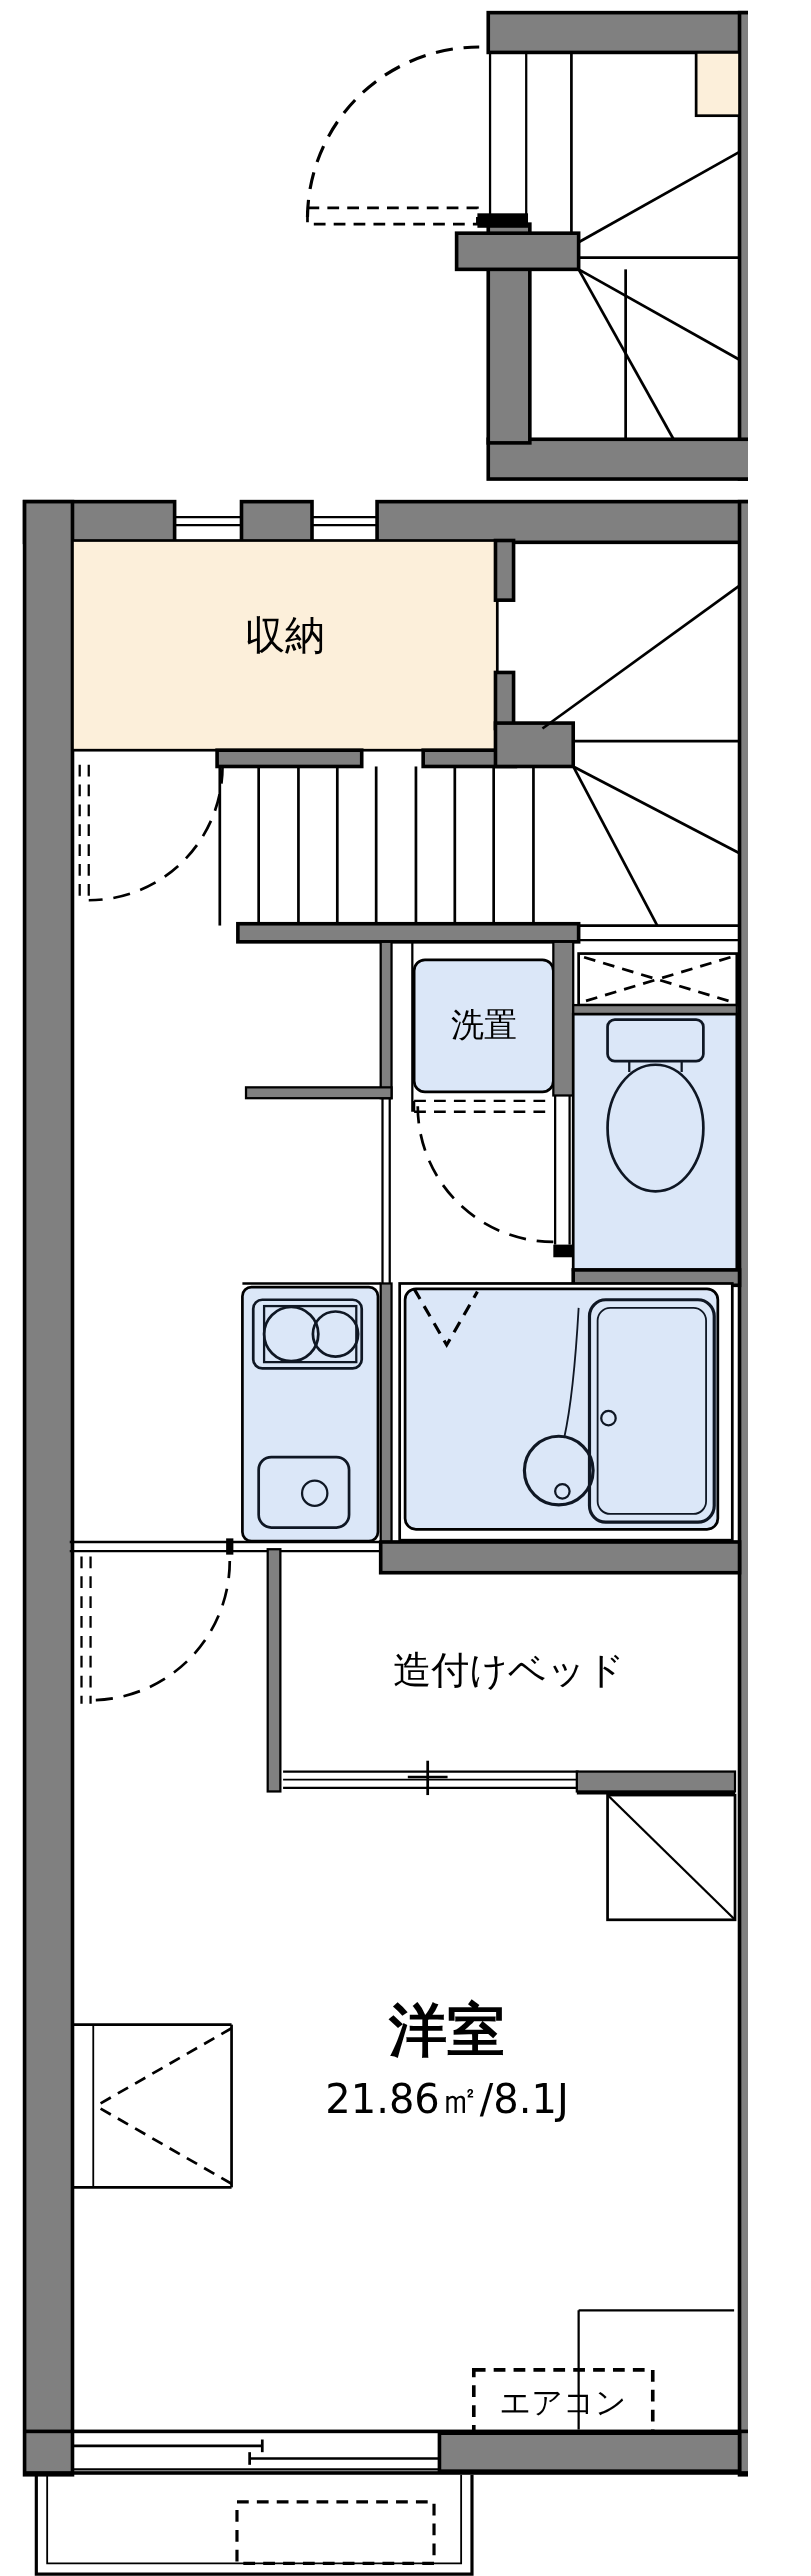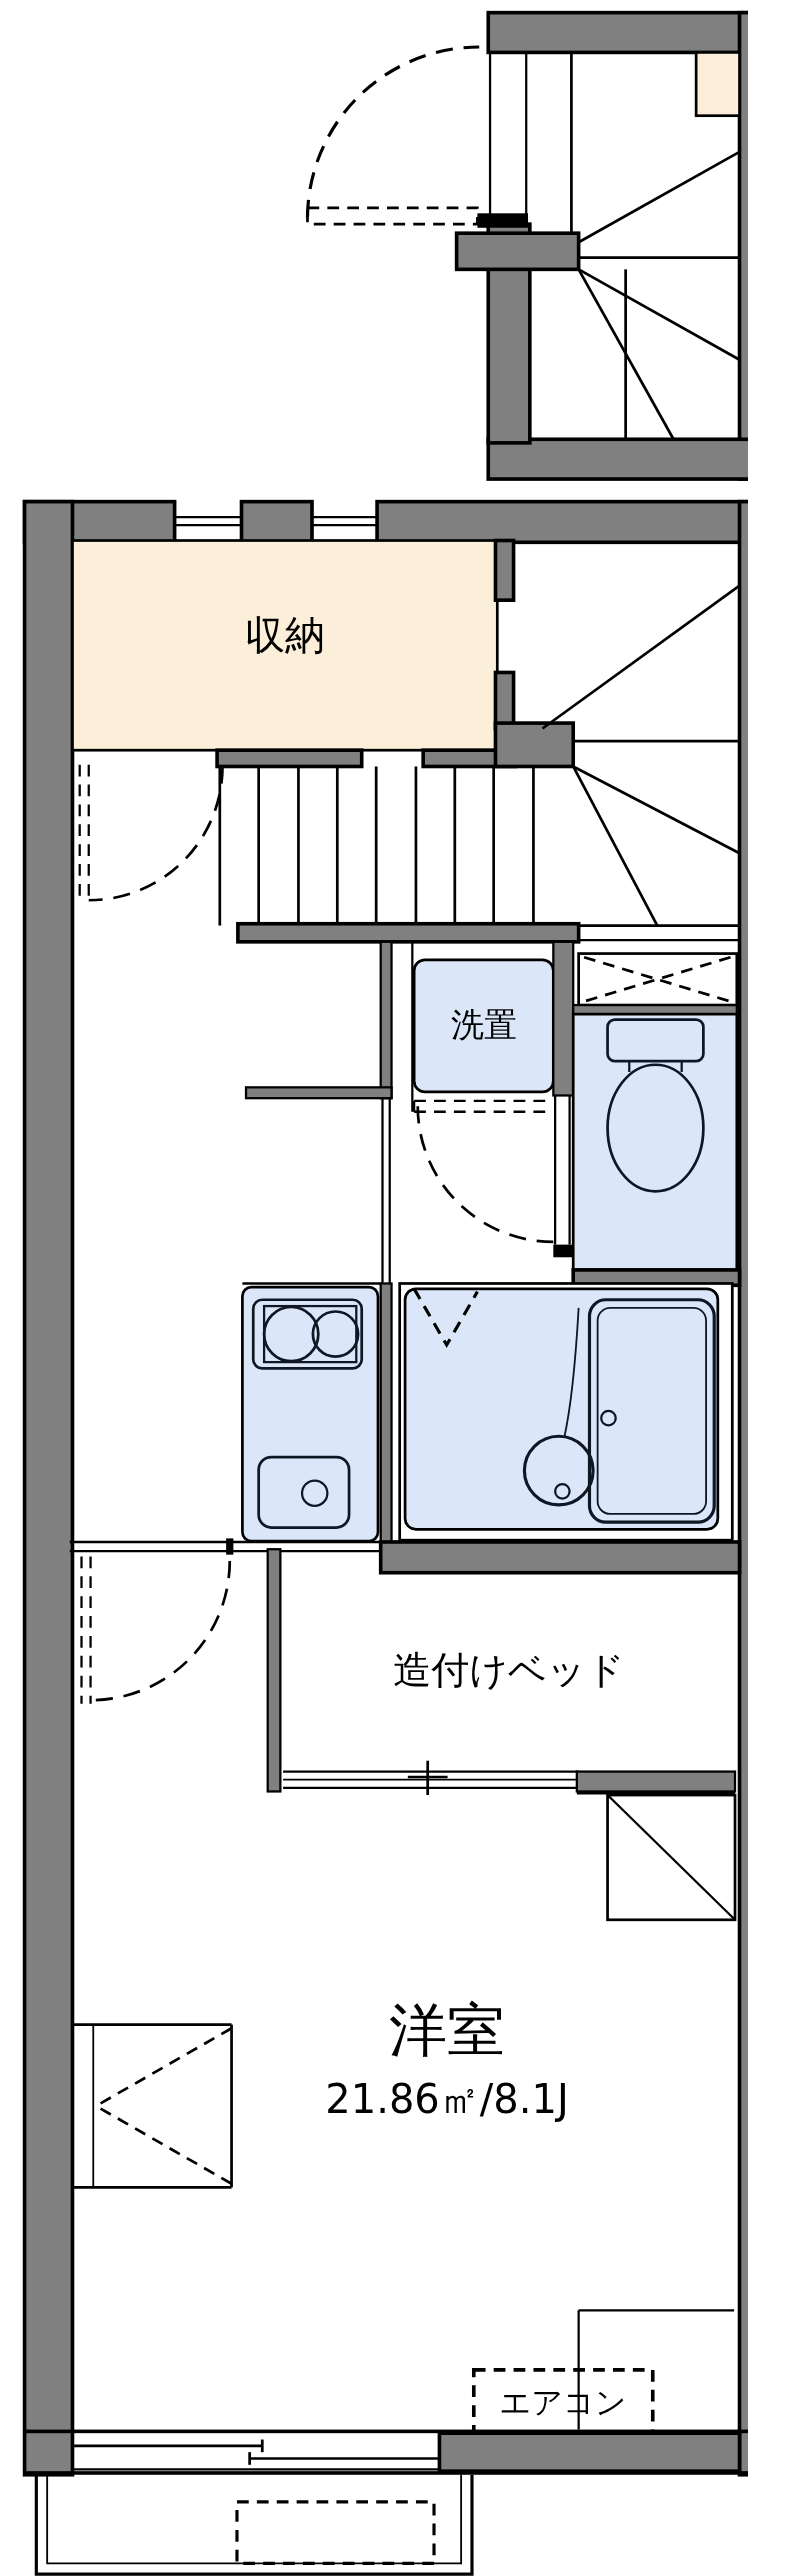--- a/index.html
+++ b/index.html
@@ -208,17 +208,17 @@
     <g>
       <path class="s-line" d="M 40 2738 L 40 2848 L 522 2848 L 522 2738" stroke-width="3.5"></path>
       <path class="s-line" d="M 52 2738 L 52 2836 L 510 2836 L 510 2738" stroke-width="2"></path>
       <rect class="s-dash2" x="262" y="2768" width="218" height="68" stroke-width="3.5"></rect>
     </g>
   </svg>
 
   <div class="lbl" style="left:285px;top:635px;font-size:40px;">収納</div>
   <div class="lbl" style="left:484px;top:1025px;font-size:33px;">洗置</div>
   <div class="lbl" style="left:509px;top:1627px;font-size:38px;margin-top:44px;">造付けベッド</div>
-  <div class="lbl" style="left:447px;top:2031px;font-size:58px;">洋室</div>
+  <div class="lbl" style="left:447px;top:2031px;font-size:58px;font-weight:bold;">洋室</div>
   <div class="lbl" style="left:447px;top:2099px;font-size:40px;">21.86㎡/8.1J</div>
   <div class="lbl" style="left:563px;top:2402px;font-size:31px;">エアコン</div>
 </div>
 
 
 </body></html>

